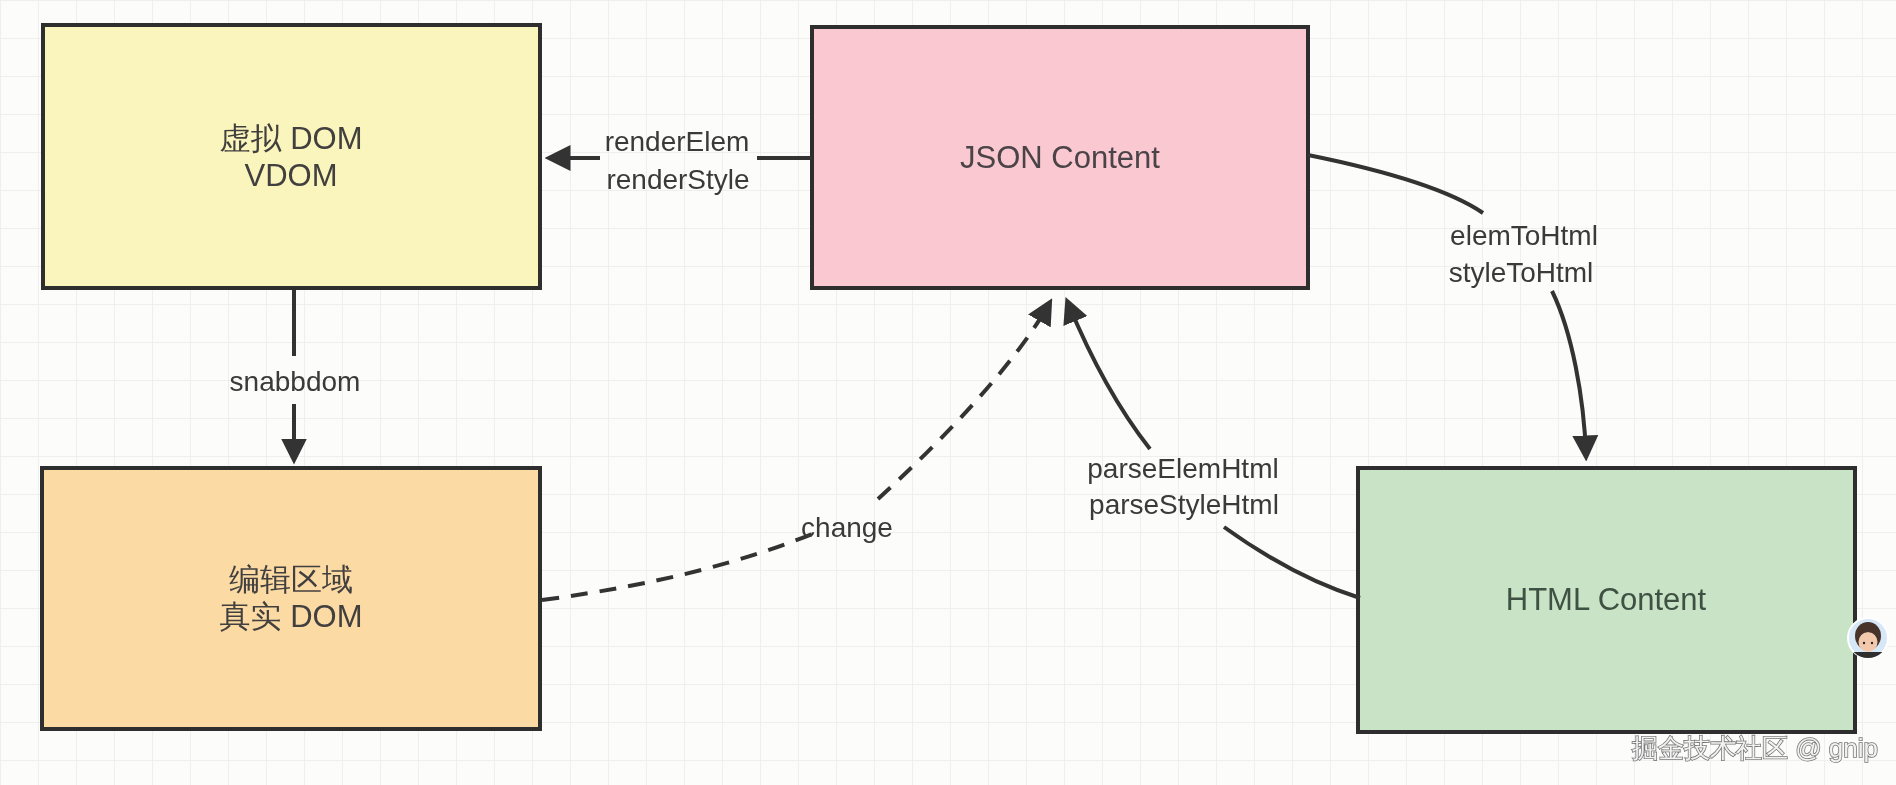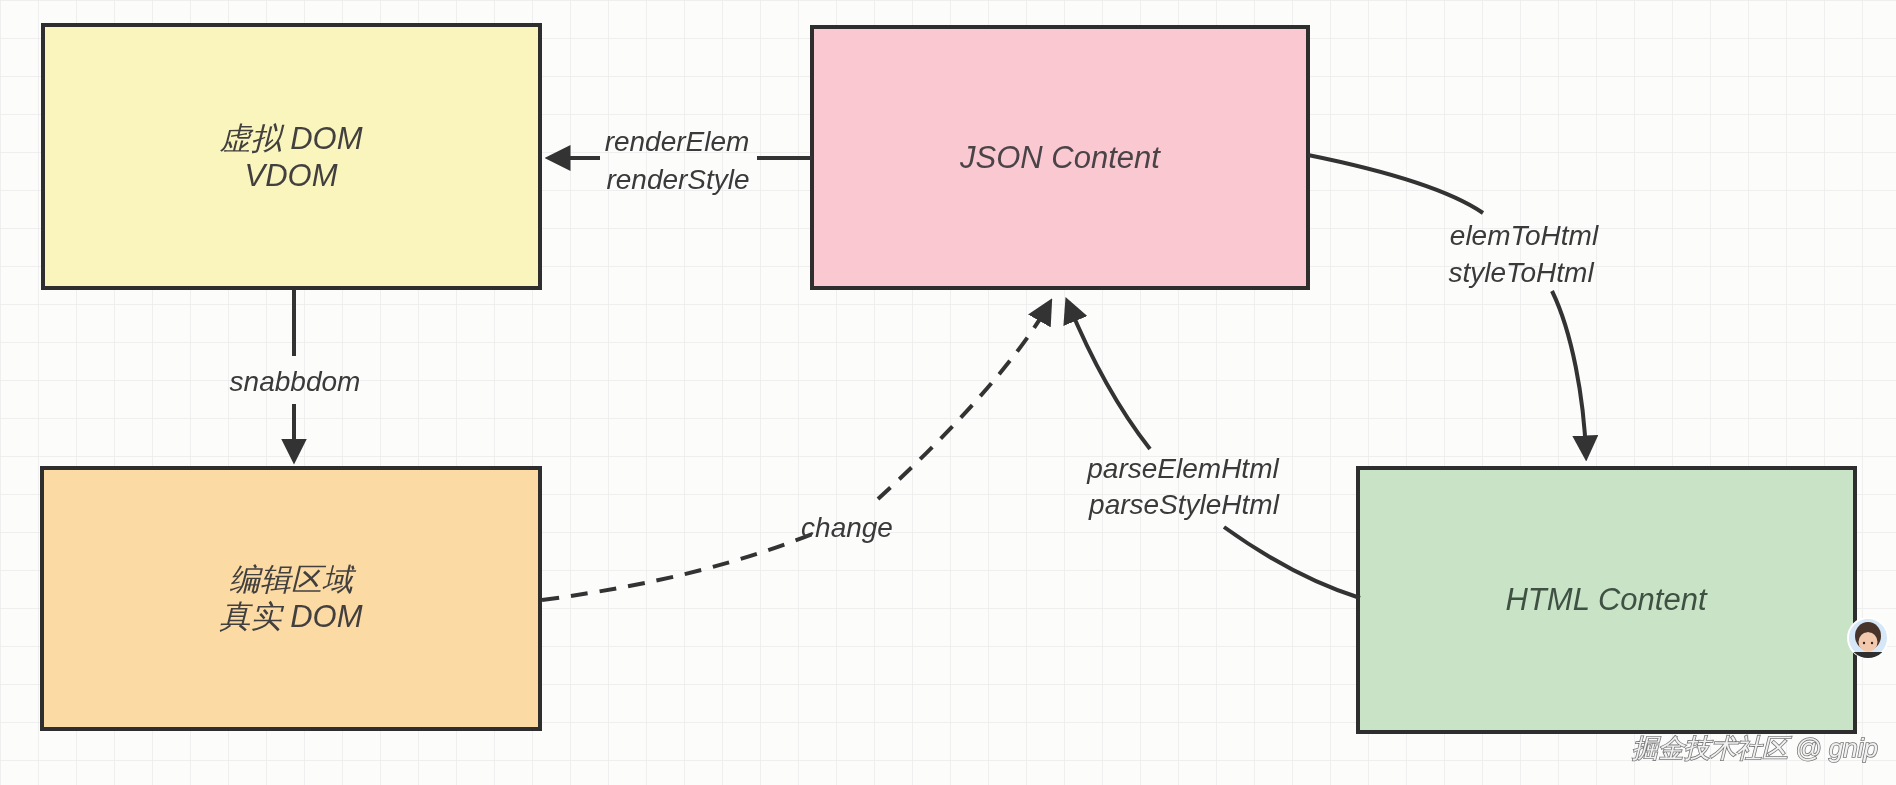--- a/index.html
+++ b/index.html
@@ -1,16 +1,16 @@
 <!DOCTYPE html>
 <html><head>
 <meta charset="utf-8">
 <style>
   html,body{margin:0;padding:0;background:#fcfcfb;overflow:hidden;}
-  .stage{position:relative;width:1896px;height:785px;font-family:"Liberation Sans",sans-serif;font-style:italic;}
+  .stage{position:relative;width:1896px;height:785px;font-family:"Liberation Sans",sans-serif;}
   svg{display:block;}
   .node-rect{stroke:#2e2e2e;stroke-width:4;}
   .node-label{font-family:"Liberation Sans",sans-serif;font-size:31px;fill:#423f3f;text-anchor:middle;}
   .node-label.green{fill:#3f5143;}
   .node-label.pink{fill:#4a4347;}
   .edge-line{fill:none;stroke:#333333;stroke-width:4;}
   .edge-line.dashed{stroke-dasharray:17 12;}
   .edge-label{font-family:"Liberation Sans",sans-serif;font-size:28px;fill:#3a3a3a;text-anchor:middle;}
   .watermark{font-family:"Liberation Sans",sans-serif;font-size:26px;fill:#f2f2f2;stroke:#707070;stroke-width:1.6;paint-order:stroke;text-anchor:middle;opacity:.95;}
 </style>

